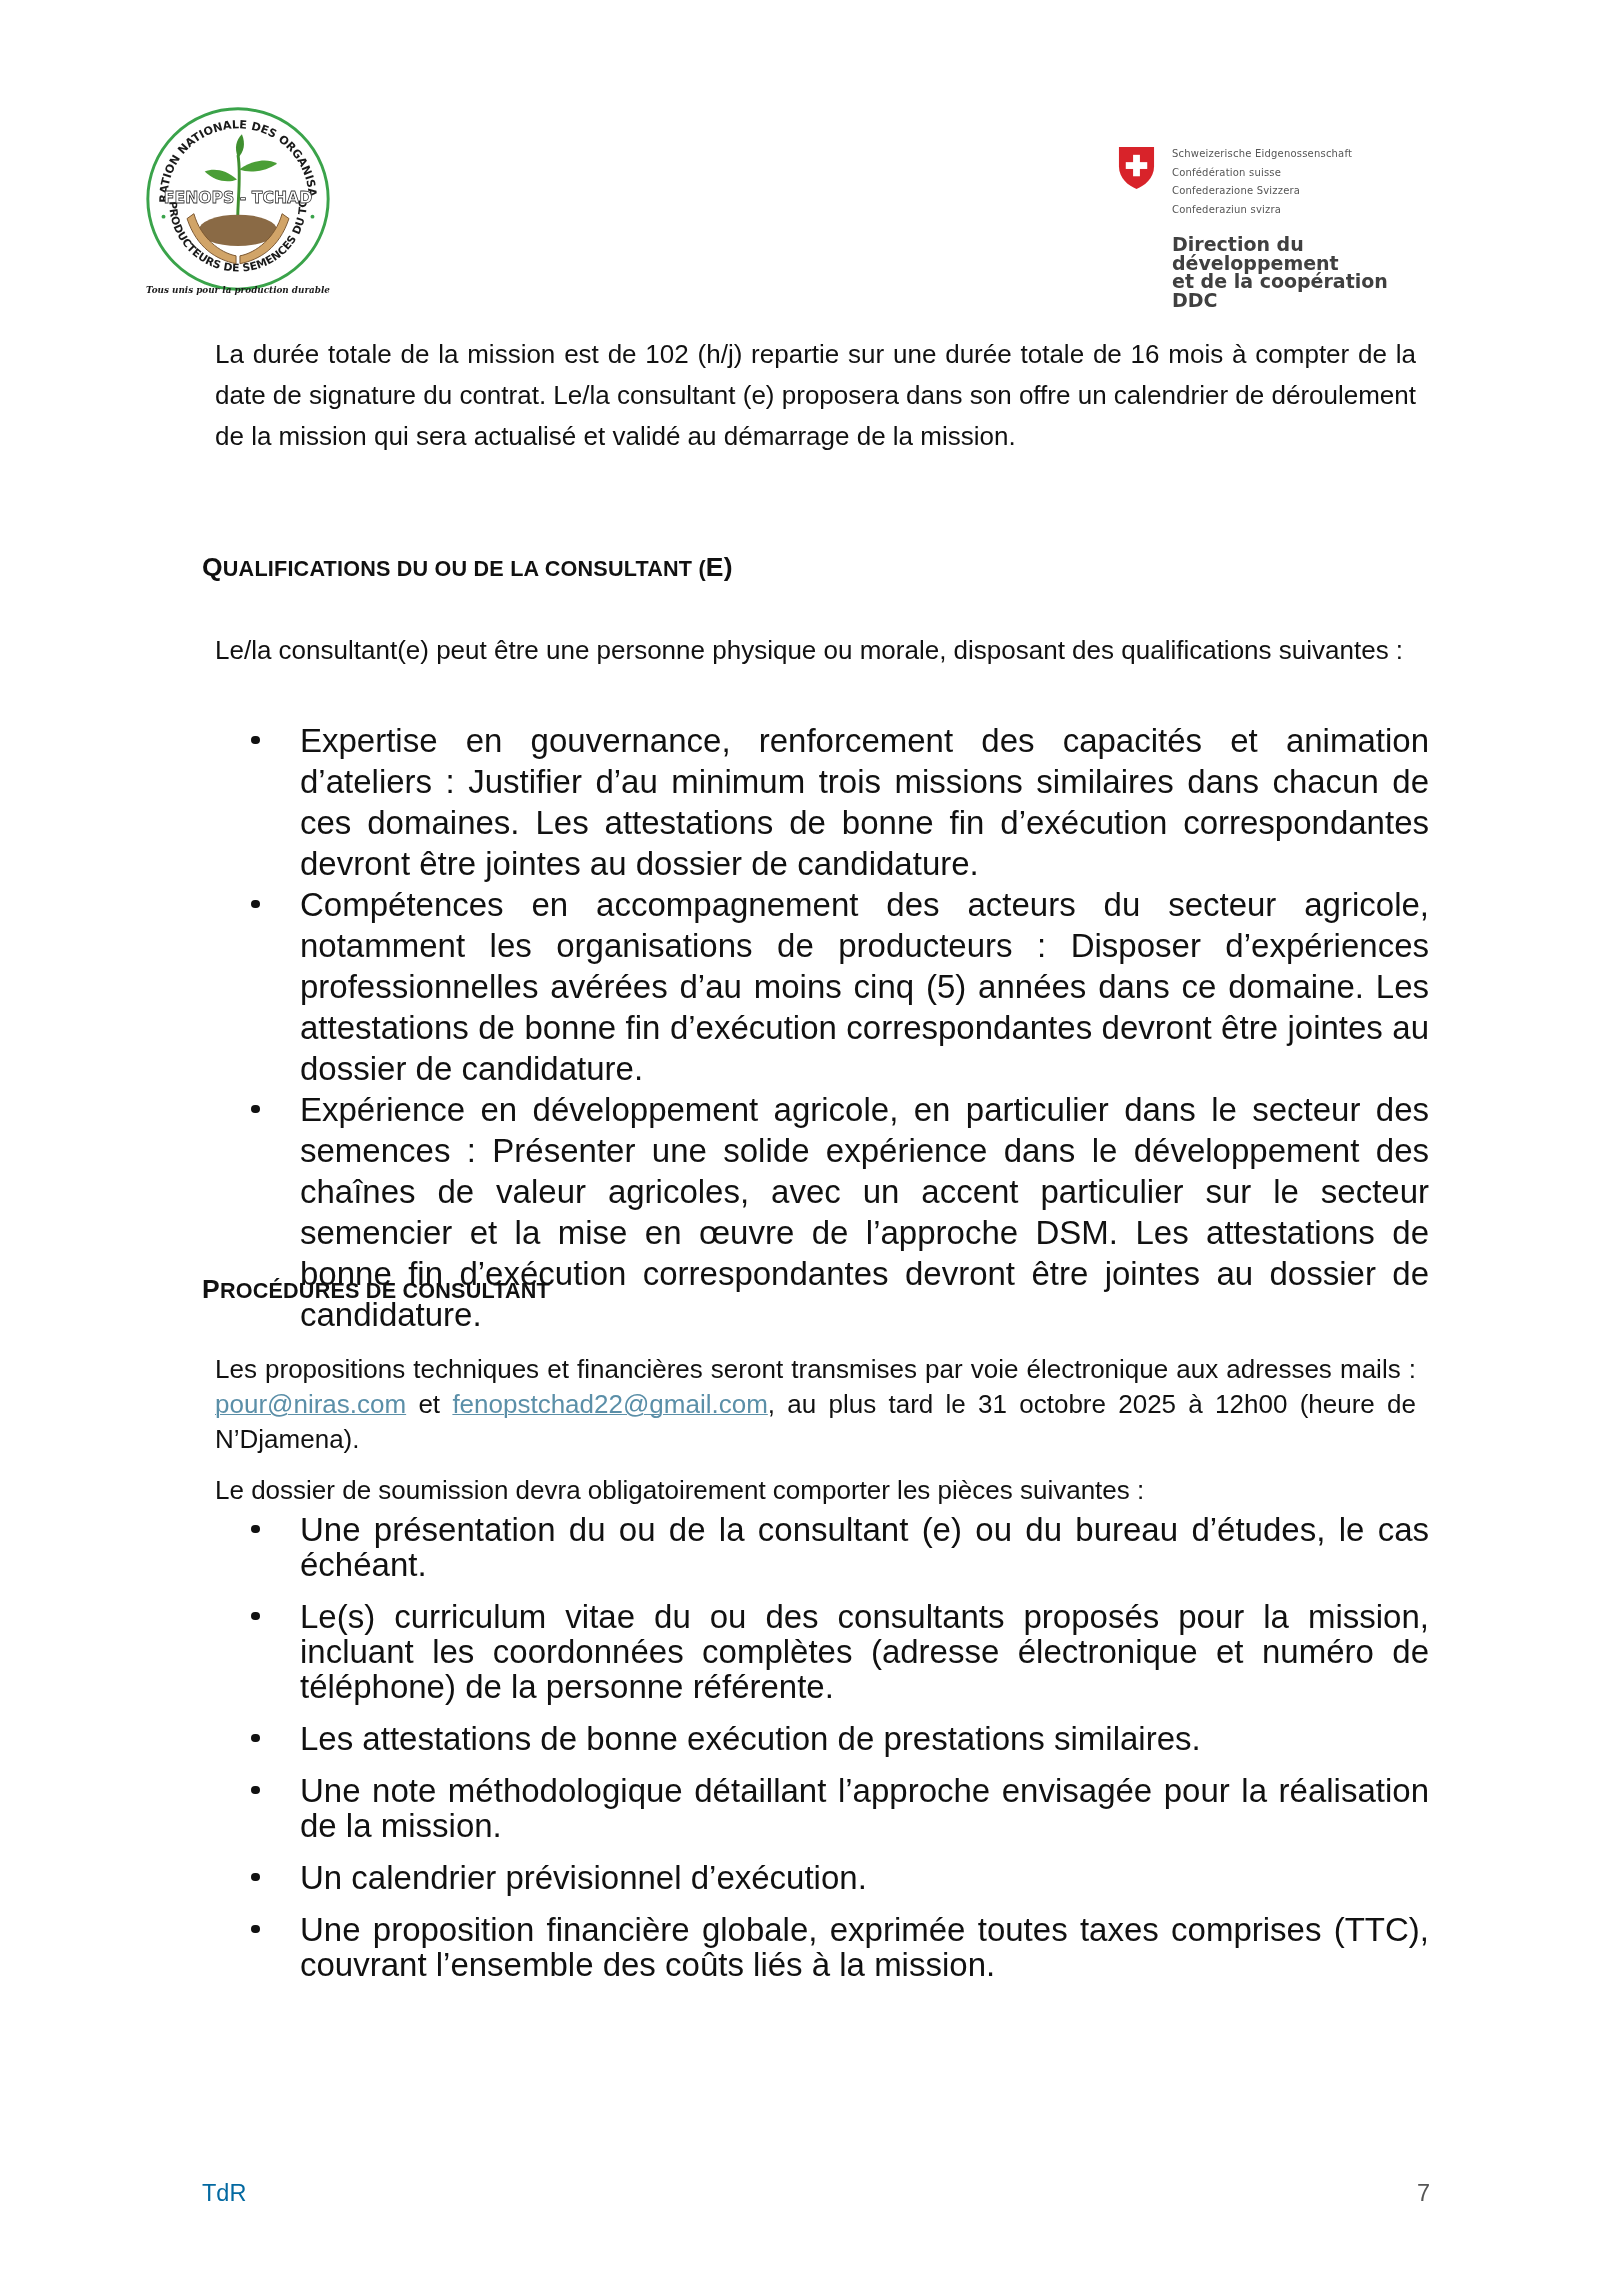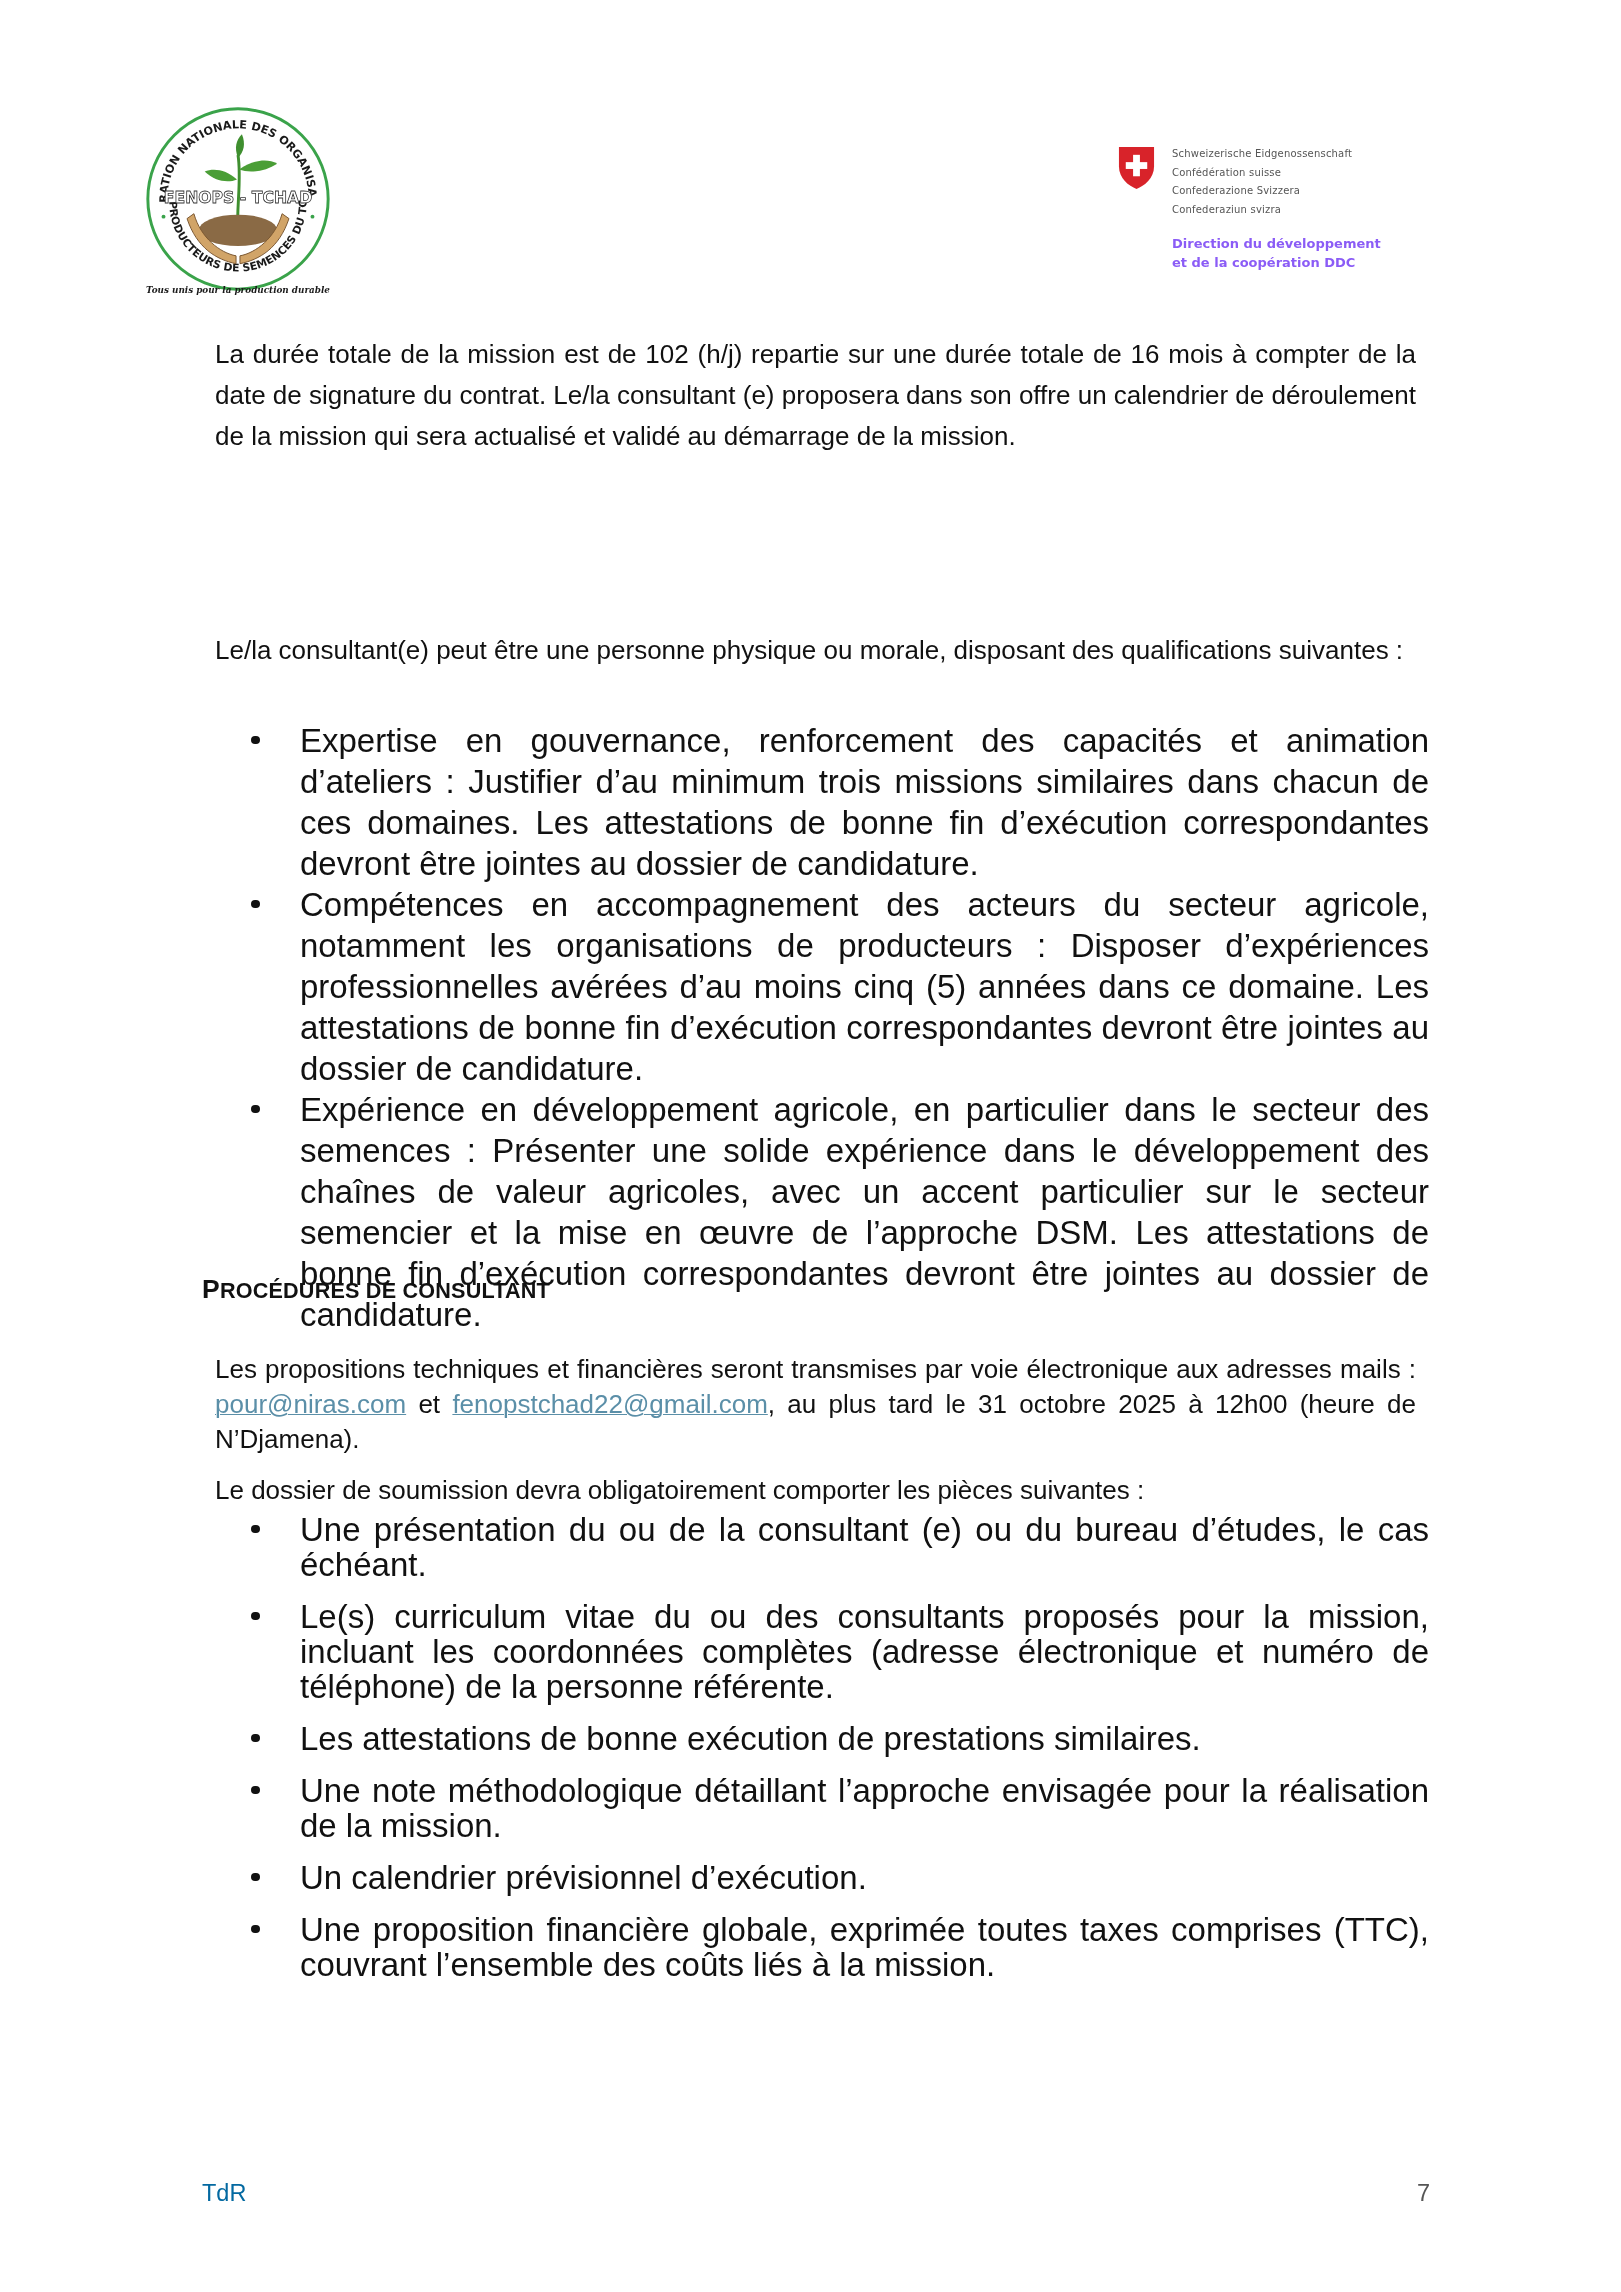--- a/index.html
+++ b/index.html
@@ -7,21 +7,21 @@
          font-family: "Liberation Sans", "DejaVu Sans", sans-serif; color: #111; }
   .page { position: absolute; left: 0; top: 0; width: 1621px; height: 2293px; background: #fff; }
 
   
   .logo-left { position: absolute; left: 140px; top: 101px; width: 196px; height: 196px; }
   .logo-right { position: absolute; left: 1117px; top: 145px; width: 314px; height: 127px; }
   .swiss-shield { position: absolute; left: 0; top: 0; width: 39px; height: 45px; }
   .swiss-lines { position: absolute; left: 55px; top: 0; font-family: "DejaVu Sans", sans-serif;
                  font-size: 10px; line-height: 18.6px; color: #555; letter-spacing: 0.2px; }
   .swiss-dir { position: absolute; left: 55px; top: 90px; font-family: "DejaVu Sans", sans-serif;
-               font-size: 13px; line-height: 18.6px; color: #8b5cf6; font-weight: bold; }
+               font-size: 19px; line-height: 18.6px; color: #404040; font-weight: bold; }
 
   
   .content { position: absolute; left: 202px; width: 1227px; }
   .para { font-size: 26px; line-height: 41px; text-align: justify; margin: 13px; }
   .heading { font-size: 21.6px; font-weight: bold; letter-spacing: 0.2px; margin: 0; }
   .heading .cap { font-size: 26.5px; }
   ul.bullets { list-style: none; margin: 0; padding: 0; }
   ul.bullets li { position: relative; padding-left: 98px; font-size: 33px; text-align: justify; }
   ul.bullets li .dot { position: absolute; left: 49px; width: 8.8px; height: 8.8px; border-radius: 50%; background: #111; }
   .list1 li { line-height: 41px; }
@@ -82,20 +82,23 @@
     <div class="swiss-dir">
       <div>Direction du développement</div>
       <div>et de la coopération DDC</div>
     </div>
   </div>
 
   <div class="content" style="top: 321px;">
     <p class="para">La durée totale de la mission est de 102 (h/j) repartie sur une durée totale de 16 mois à compter de la date de signature du contrat. Le/la consultant (e) proposera dans son offre un calendrier de déroulement de la mission qui sera actualisé et validé au démarrage de la mission.</p>
   </div>
 
+  <div class="content" style="top: 552px;">
+    <h2 class="heading"><span class="cap">Q</span><span>UALIFICATIONS DU OU DE LA CONSULTANT (</span><span class="cap">E</span><span class="cap">)</span></h2>
+  </div>
   <div class="content" style="top: 617px;">
     <p class="para">Le/la consultant(e) peut être une personne physique ou morale, disposant des qualifications suivantes :</p>
   </div>
   <div class="content" style="top: 720px;">
     <ul class="bullets list1">
       <li><span class="dot"></span><span>Expertise en gouvernance, renforcement des capacités et animation d’ateliers : Justifier d’au minimum trois missions similaires dans chacun de ces domaines. Les attestations de bonne fin d’exécution correspondantes devront être jointes au dossier de candidature.</span></li>
       <li><span class="dot"></span><span>Compétences en accompagnement des acteurs du secteur agricole, notamment les organisations de producteurs : Disposer d’expériences professionnelles avérées d’au moins cinq (5) années dans ce domaine. Les attestations de bonne fin d’exécution correspondantes devront être jointes au dossier de candidature.</span></li>
       <li><span class="dot"></span><span>Expérience en développement agricole, en particulier dans le secteur des semences : Présenter une solide expérience dans le développement des chaînes de valeur agricoles, avec un accent particulier sur le secteur semencier et la mise en œuvre de l’approche DSM. Les attestations de bonne fin d’exécution correspondantes devront être jointes au dossier de candidature.</span></li>
     </ul>
   </div>

